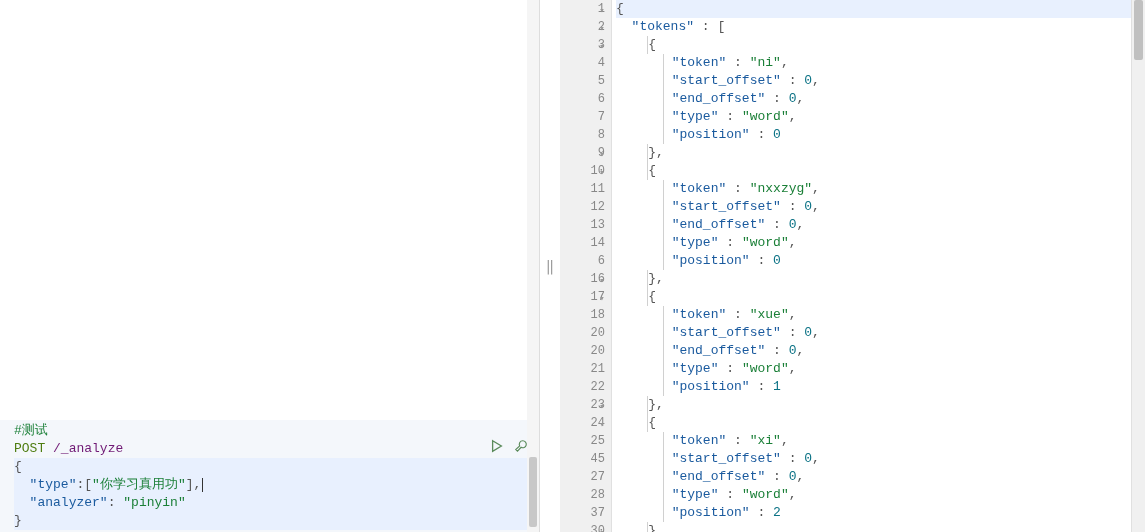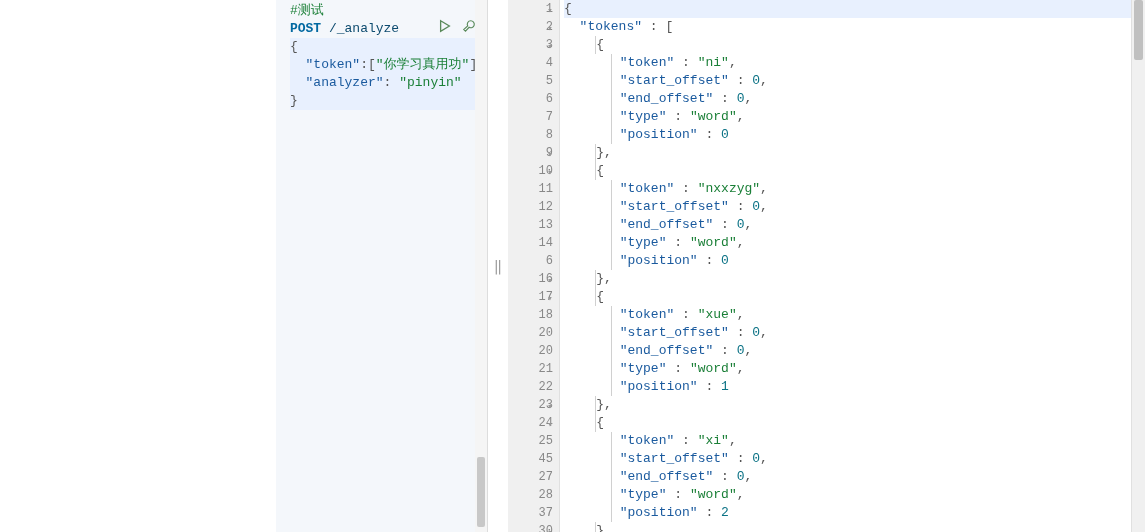--- a/index.html
+++ b/index.html
@@ -7,26 +7,27 @@
     font-family: Consolas, "Courier New", monospace;
     font-size: 13px;
     background: #fff;
     width: 1145px;
     height: 532px;
     overflow: hidden;
     display: flex;
     position: relative;
   }
   .left-pane {
-    width: 488px;
+    width: 540px;
     height: 100%;
     background: #fff;
     position: relative;
     border-right: 1px solid #ddd;
     display: flex;
+    flex-direction: column;
   }
   .left-empty { flex: 1; }
   .left-code {
     background: #f4f7fb;
     padding: 2px 0 2px 14px;
     line-height: 18px;
     position: relative;
   }
   .divider {
     width: 20px;
@@ -79,22 +80,22 @@
     overflow: hidden;
   }
   .code-line { height: 18px; white-space: pre; }
   .active-line { background: #e8f0fe; }
   
   .t-key { color: #1a5a9e; }
   .t-str { color: #1a7f37; }
   .t-num { color: #0b7285; }
   .t-punc { color: #555; }
   .t-comment { color: #1a7f37; }
-  .t-method { color: #0369a1; font-weight: bold; }
-  .t-path { color: #0c4a6e; }
+  .t-method { color: #4d7c0f; }
+  .t-path { color: #701a75; }
   .indent-guide {
     border-left: 1px solid #d0d0d0;
     display: inline-block;
     width: 1px;
     height: 18px;
     vertical-align: top;
     margin-right: 0;
   }
   .run-icons {
     position: absolute;
@@ -163,21 +164,21 @@
       </span>
       <span class="icon">
         <svg viewBox="0 0 16 16" width="14" height="14">
             <path d="M10 2a4 4 0 0 0-3.5 5.9L2 12l2 2 4.1-4.5A4 4 0 1 0 10 2z" fill="none" stroke="#5a8a5a" stroke-width="1.3"></path>
           </svg>
       </span>
     </div>
     <div class="code-line"><span class="t-comment">#测试</span></div>
     <div class="code-line"><span class="t-method">POST</span> <span class="t-path">/_analyze</span></div>
     <div class="code-line active-line"><span class="t-punc">{</span></div>
-    <div class="code-line active-line">  <span class="t-key">"<span>token</span>"</span><span class="t-punc">:[</span><span class="t-str">"<span>你学习真用功</span>"</span><span class="t-punc">],</span><span class="cursor-bar"></span></div>
+    <div class="code-line active-line">  <span class="t-key">"<span>type</span>"</span><span class="t-punc">:[</span><span class="t-str">"<span>你学习真用功</span>"</span><span class="t-punc">],</span><span class="cursor-bar"></span></div>
     <div class="code-line active-line">  <span class="t-key">"<span>analyzer</span>"</span><span class="t-punc">: </span><span class="t-str">"<span>pinyin</span>"</span></div>
     <div class="code-line active-line"><span class="t-punc">}</span></div>
   </div>
   <div class="scrollbar-left">
     <div class="scrollbar-left-thumb"></div>
   </div>
 </div>
 
 <div class="divider">
   <span class="divider-handle">‖</span>

